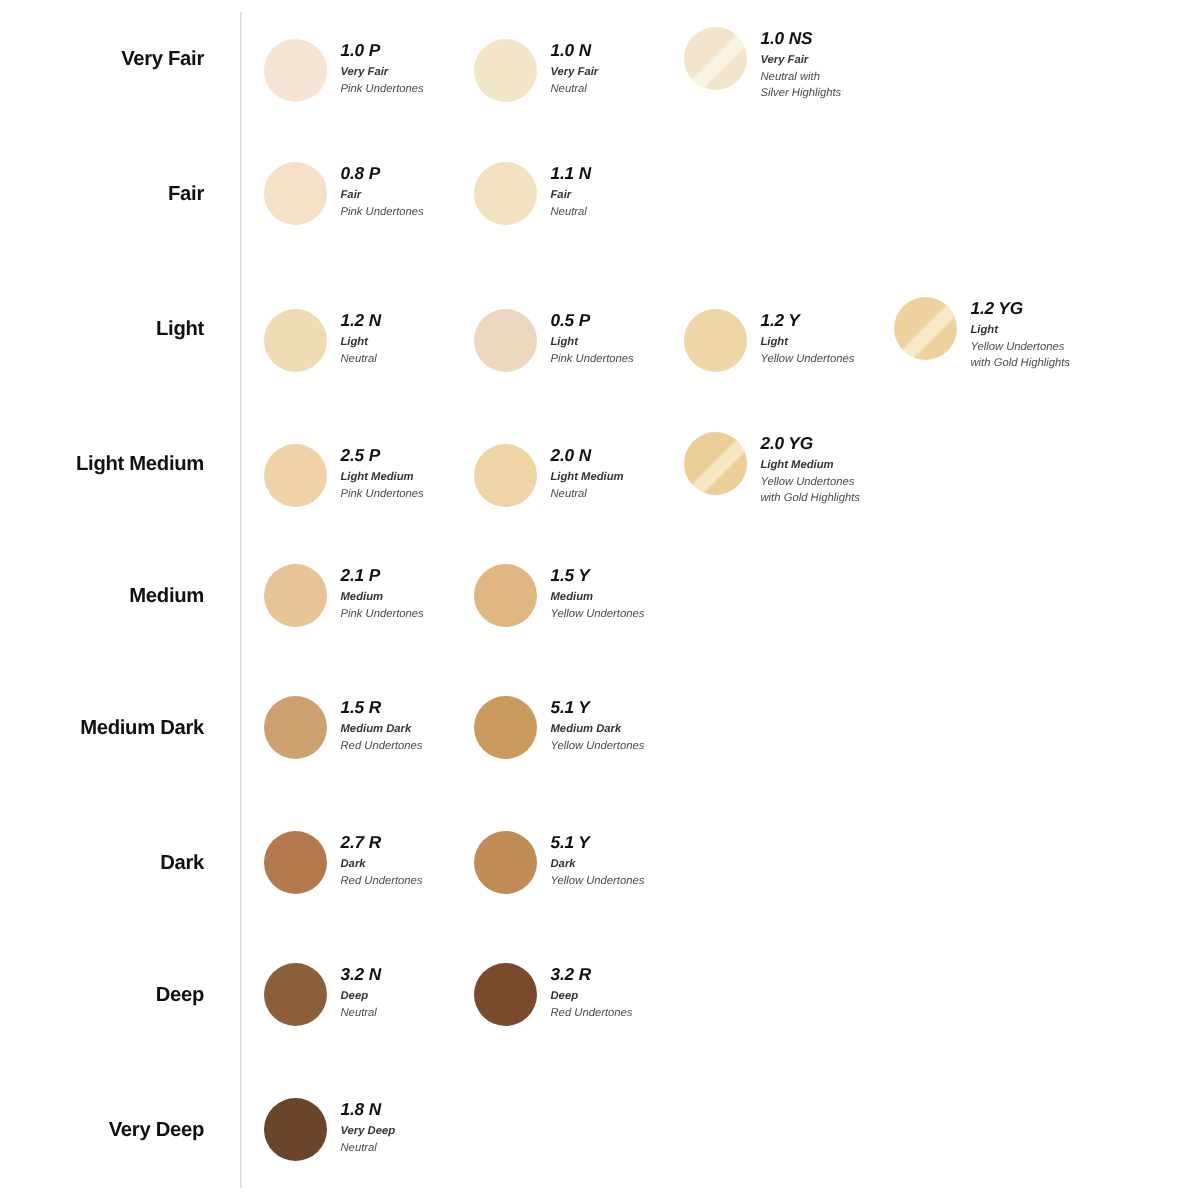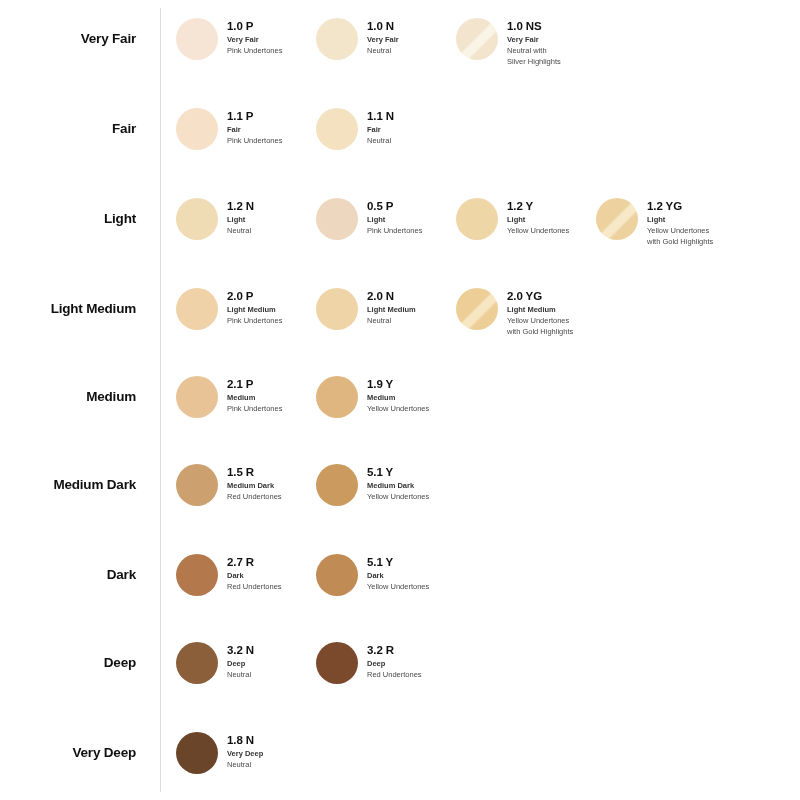--- a/index.html
+++ b/index.html
@@ -60,23 +60,24 @@
     font-weight: bold;
     letter-spacing: -0.2px;
     color: #101010;
     line-height: 1.1;
     padding-top: 14px;
   }
 
   .shades {
     flex: 1 1 auto;
     display: flex;
-    align-items: flex-start;
+    align-items: flex-end;
     padding-left: 28px;
     box-sizing: border-box;
+    font-style: italic;
   }
 
   .shade {
     display: flex;
     align-items: flex-start;
     width: 140px;
     flex: 0 0 140px;
   }
 
   .swatch {
@@ -154,21 +155,21 @@
             </div>
           </div>
         </div>
       </div>
       <div class="row" style="top: 108px;">
         <div class="depth-label">Fair</div>
         <div class="shades">
           <div class="shade">
             <div class="swatch" style="background: rgb(246, 224, 199);"></div>
             <div class="shade-text">
-              <div class="shade-code">1.1 P</div>
+              <div class="shade-code">0.8 P</div>
               <div class="shade-depth">Fair</div>
               <div class="shade-under">Pink Undertones</div>
             </div>
           </div>
           <div class="shade">
             <div class="swatch" style="background: rgb(243, 225, 192);"></div>
             <div class="shade-text">
               <div class="shade-code">1.1 N</div>
               <div class="shade-depth">Fair</div>
               <div class="shade-under">Neutral</div>
@@ -213,21 +214,21 @@
             </div>
           </div>
         </div>
       </div>
       <div class="row" style="top: 288px;">
         <div class="depth-label">Light Medium</div>
         <div class="shades">
           <div class="shade">
             <div class="swatch" style="background: rgb(239, 210, 167);"></div>
             <div class="shade-text">
-              <div class="shade-code">2.0 P</div>
+              <div class="shade-code">2.5 P</div>
               <div class="shade-depth">Light Medium</div>
               <div class="shade-under">Pink Undertones</div>
             </div>
           </div>
           <div class="shade">
             <div class="swatch" style="background: rgb(238, 212, 166);"></div>
             <div class="shade-text">
               <div class="shade-code">2.0 N</div>
               <div class="shade-depth">Light Medium</div>
               <div class="shade-under">Neutral</div>
@@ -251,21 +252,21 @@
             <div class="swatch" style="background: rgb(231, 195, 150);"></div>
             <div class="shade-text">
               <div class="shade-code">2.1 P</div>
               <div class="shade-depth">Medium</div>
               <div class="shade-under">Pink Undertones</div>
             </div>
           </div>
           <div class="shade">
             <div class="swatch" style="background: rgb(223, 182, 128);"></div>
             <div class="shade-text">
-              <div class="shade-code">1.9 Y</div>
+              <div class="shade-code">1.5 Y</div>
               <div class="shade-depth">Medium</div>
               <div class="shade-under">Yellow Undertones</div>
             </div>
           </div>
         </div>
       </div>
       <div class="row" style="top: 464px;">
         <div class="depth-label">Medium Dark</div>
         <div class="shades">
           <div class="shade">

